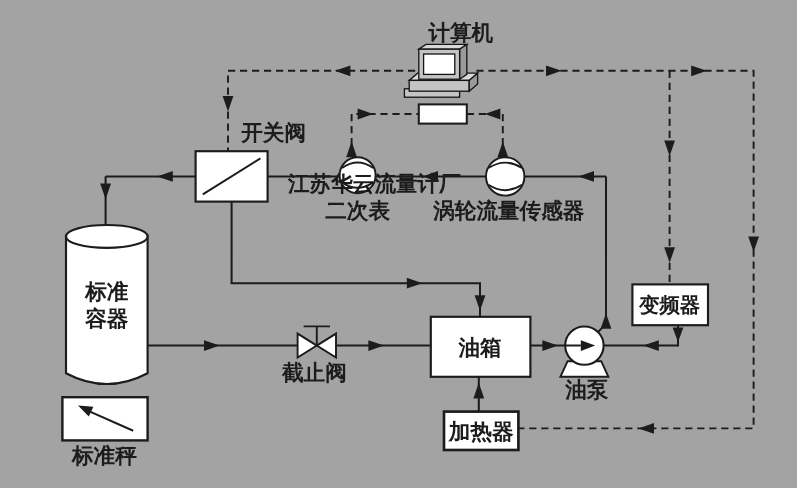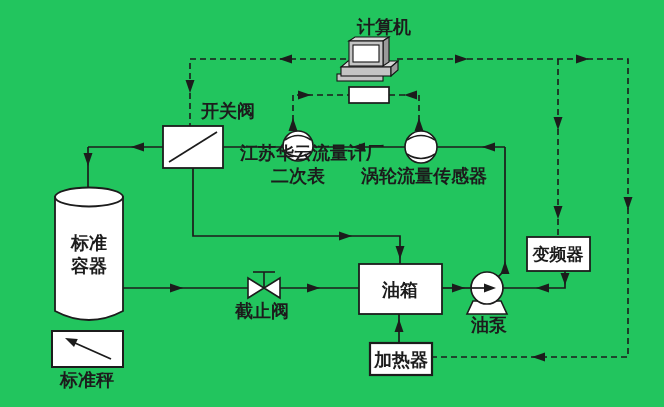--- a/index.html
+++ b/index.html
@@ -1,16 +1,16 @@
 <!DOCTYPE html>
 <html><head>
 <meta charset="utf-8">
 <style>
   html,body{margin:0;padding:0;background:#ffffff;}
-  .stage{position:relative;width:664px;height:407px;background:#22c55e;overflow:hidden;
+  .stage{position:relative;width:664px;height:407px;background:#a3a3a3;overflow:hidden;
          font-family:"Liberation Sans", sans-serif;}
   svg{position:absolute;left:0;top:0;}
   text{font-family:"Liberation Sans", sans-serif;font-weight:600;fill:#1c1c1c;}
   .lbl{font-size:18px;}
   .lbl-s{font-size:17px;}
   .wm{font-size:18px;font-weight:700;}
 </style>
 </head>
 <body>
 

